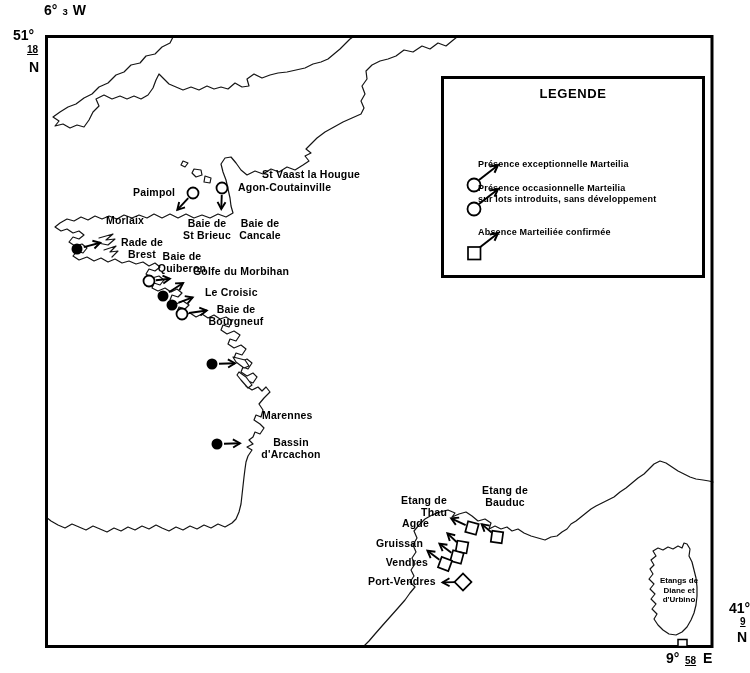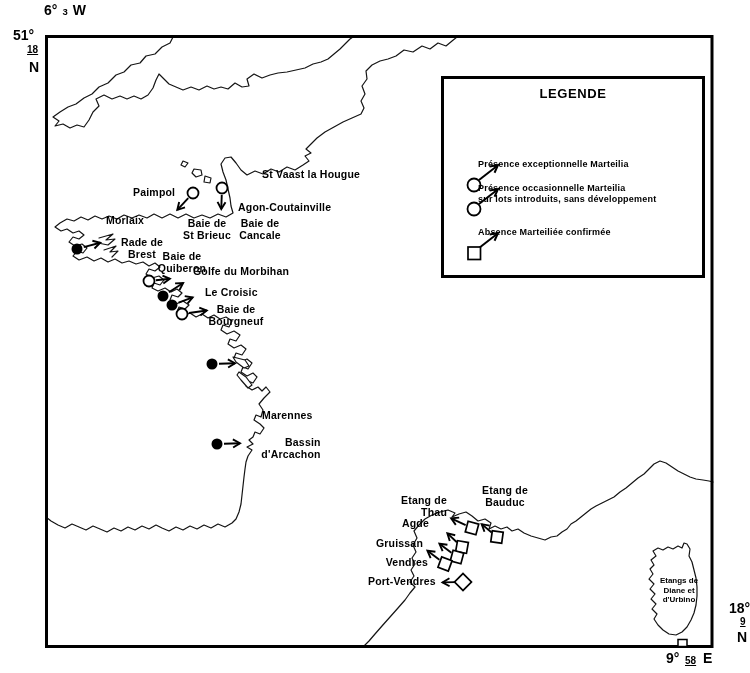--- a/index.html
+++ b/index.html
@@ -165,37 +165,37 @@
         <g>
           <line x1="455.5011422863271" y1="582.1308930482796" x2="442.503122249294" y2="582.3577743319643" stroke="#000" stroke-width="1.9"></line>
           <path d="M-7,4 L0,0 L-7,-4" fill="none" stroke="#000" stroke-width="1.9" stroke-linejoin="miter" transform="translate(442.503122249294,582.3577743319643) rotate(179.00000000000023)"></path>
           <rect x="457" y="576" width="12" height="12" fill="#fff" stroke="#000" stroke-width="1.7" transform="rotate(45 463 582)"></rect>
         </g>
       </g>
   </svg>
 
   <div class="labels-layer" id="map-labels">
       <div class="maplabel" style="top: 168px; left: 262px;">St Vaast la Hougue</div>
-      <div class="maplabel" style="top: 181px; left: 238px; margin-top: 20px;">Agon-Coutainville</div>
+      <div class="maplabel" style="top: 181px; left: 238px;">Agon-Coutainville</div>
       <div class="maplabel" style="top: 186px; left: 133px;">Paimpol</div>
       <div class="maplabel" style="top: 214px; left: 106px;">Morlaix</div>
       <div class="maplabel" style="top: 217px; left: 207px; transform: translateX(-50%); text-align: center;">Baie de
 St Brieuc</div>
       <div class="maplabel" style="top: 217px; left: 260px; transform: translateX(-50%); text-align: center;">Baie de
 Cancale</div>
       <div class="maplabel" style="top: 236px; left: 142px; transform: translateX(-50%); text-align: center;">Rade de
 Brest</div>
       <div class="maplabel" style="top: 250px; left: 182px; transform: translateX(-50%); text-align: center;">Baie de
 Quiberon</div>
       <div class="maplabel" style="top: 265px; left: 193px;">Golfe du Morbihan</div>
       <div class="maplabel" style="top: 286px; left: 205px;">Le Croisic</div>
       <div class="maplabel" style="top: 303px; left: 236px; transform: translateX(-50%); text-align: center;">Baie de
 Bourgneuf</div>
       <div class="maplabel" style="top: 365px; left: 262px; margin-top: 44px;">Marennes</div>
-      <div class="maplabel" style="top: 436px; left: 291px; transform: translateX(-50%); text-align: right;">Bassin
+      <div class="maplabel" style="top: 436px; left: 291px; transform: translateX(-50%); text-align: center;">Bassin
 d'Arcachon</div>
       <div class="maplabel" style="top: 494px; right: 303px; text-align: right;">Etang de
 Thau</div>
       <div class="maplabel" style="top: 484px; left: 505px; transform: translateX(-50%); text-align: center;">Etang de
 Bauduc</div>
       <div class="maplabel" style="top: 517px; right: 321px; text-align: left;">Agde</div>
       <div class="maplabel" style="top: 536px; right: 322px; text-align: right; margin-top: 20px;">Vendres</div>
       <div class="maplabel" style="top: 537px; right: 327px; text-align: right;">Gruissan</div>
       <div class="maplabel" style="top: 575px; left: 368px;">Port-Vendres</div>
       <div class="maplabel small" style="top: 576px; left: 679px; transform: translateX(-50%); text-align: center;">Etangs de
@@ -203,21 +203,21 @@
 d'Urbino</div>
     </div>
 
   <div class="coordpart coord-inline" style="left:44px;top:3px;">
     <span>6°</span><span class="min">3</span><span>W</span>
   </div>
   <div class="coordpart" style="left:13px;top:28px;">51°</div>
   <div class="coordpart min" style="left:27px;top:45px;">18</div>
   <div class="coordpart" style="left:29px;top:60px;">N</div>
 
-  <div class="coordpart" style="left:729px;top:601px;">18°</div>
+  <div class="coordpart" style="left:729px;top:601px;">41°</div>
   <div class="coordpart min" style="left:740px;top:617px;">9</div>
   <div class="coordpart" style="left:737px;top:630px;">N</div>
 
   <div class="coordpart" style="left:666px;top:651px;">9°</div>
   <div class="coordpart min" style="left:685px;top:656px;">58</div>
   <div class="coordpart" style="left:703px;top:651px;">E</div>
 
   <div class="legend">
     <div class="legend-title">LEGENDE</div>
 

